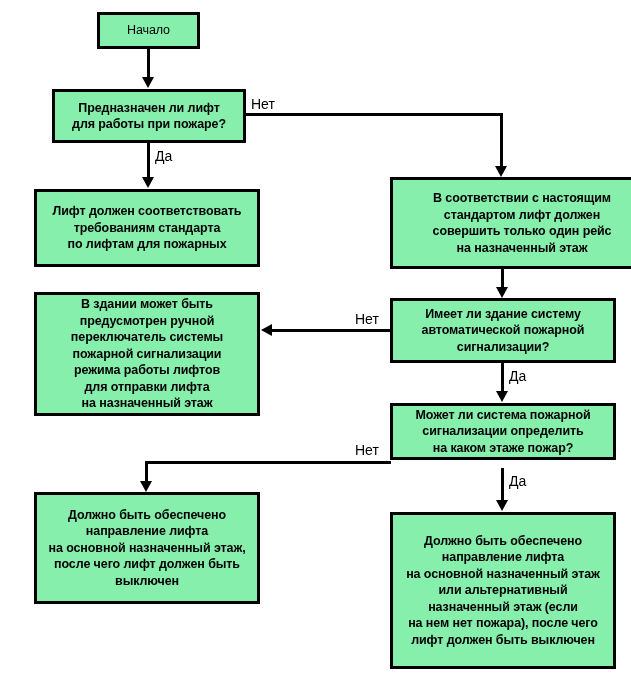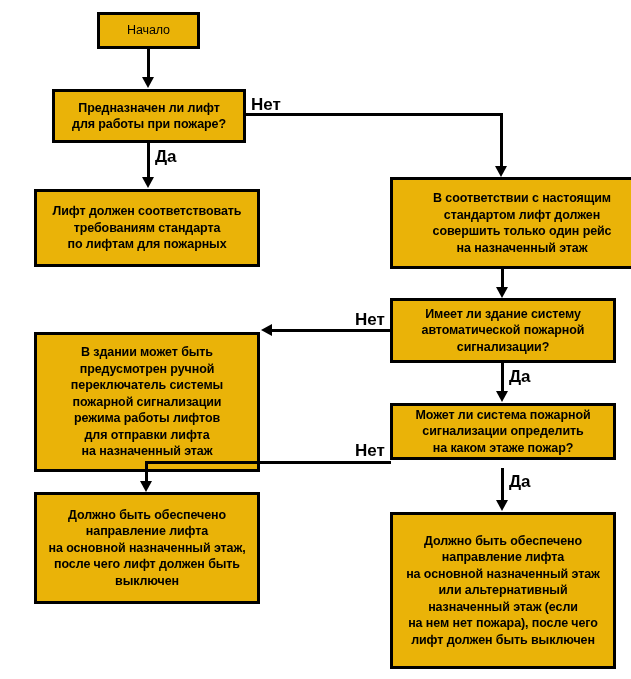--- a/index.html
+++ b/index.html
@@ -12,40 +12,40 @@
     width: 631px;
     height: 679px;
     background: #ffffff;
     font-family: "Liberation Sans", "DejaVu Sans", sans-serif;
     overflow: hidden;
   }
   .node {
     position: absolute;
     box-sizing: border-box;
     border: 3px solid #000000;
-    background: #eab308;
+    background: #86efac;
     display: flex;
     align-items: center;
     justify-content: center;
     text-align: center;
     color: #000000;
     font-size: 12.5px;
     line-height: 16.5px;
     font-weight: 600;
     padding: 2px 6px;
     white-space: pre-line;
     letter-spacing: -0.1px;
   }
   .node.start {
     font-weight: 500;
   }
   .edge-label {
     position: absolute;
-    font-size: 17px;
-    font-weight: 700;
+    font-size: 14px;
+    font-weight: 400;
     color: #000000;
     line-height: 13px;
     white-space: nowrap;
   }
   .conn {
     position: absolute;
     background: #000000;
   }
   .conn.v { width: 3px; }
   .conn.h { height: 3px; }
@@ -82,21 +82,21 @@
 
   <div class="node" style="left:390px; top:177px; width:264px; height:92px;">В соответствии с настоящим
 стандартом лифт должен
 совершить только один рейс
 на назначенный этаж</div>
 
   <div class="node" style="left:390px; top:298px; width:226px; height:65px;">Имеет ли здание систему
 автоматической пожарной
 сигнализации?</div>
 
-  <div class="node" style="left:34px; top:292px; width:226px; height:140px;margin-top:40px;">В здании может быть
+  <div class="node" style="left:34px; top:292px; width:226px; height:124px;">В здании может быть
 предусмотрен ручной
 переключатель системы
 пожарной сигнализации
 режима работы лифтов
 для отправки лифта
 на назначенный этаж</div>
 
   <div class="node" style="left:390px; top:403px; width:226px; height:57px;">Может ли система пожарной
 сигнализации определить
 на каком этаже пожар?</div>

